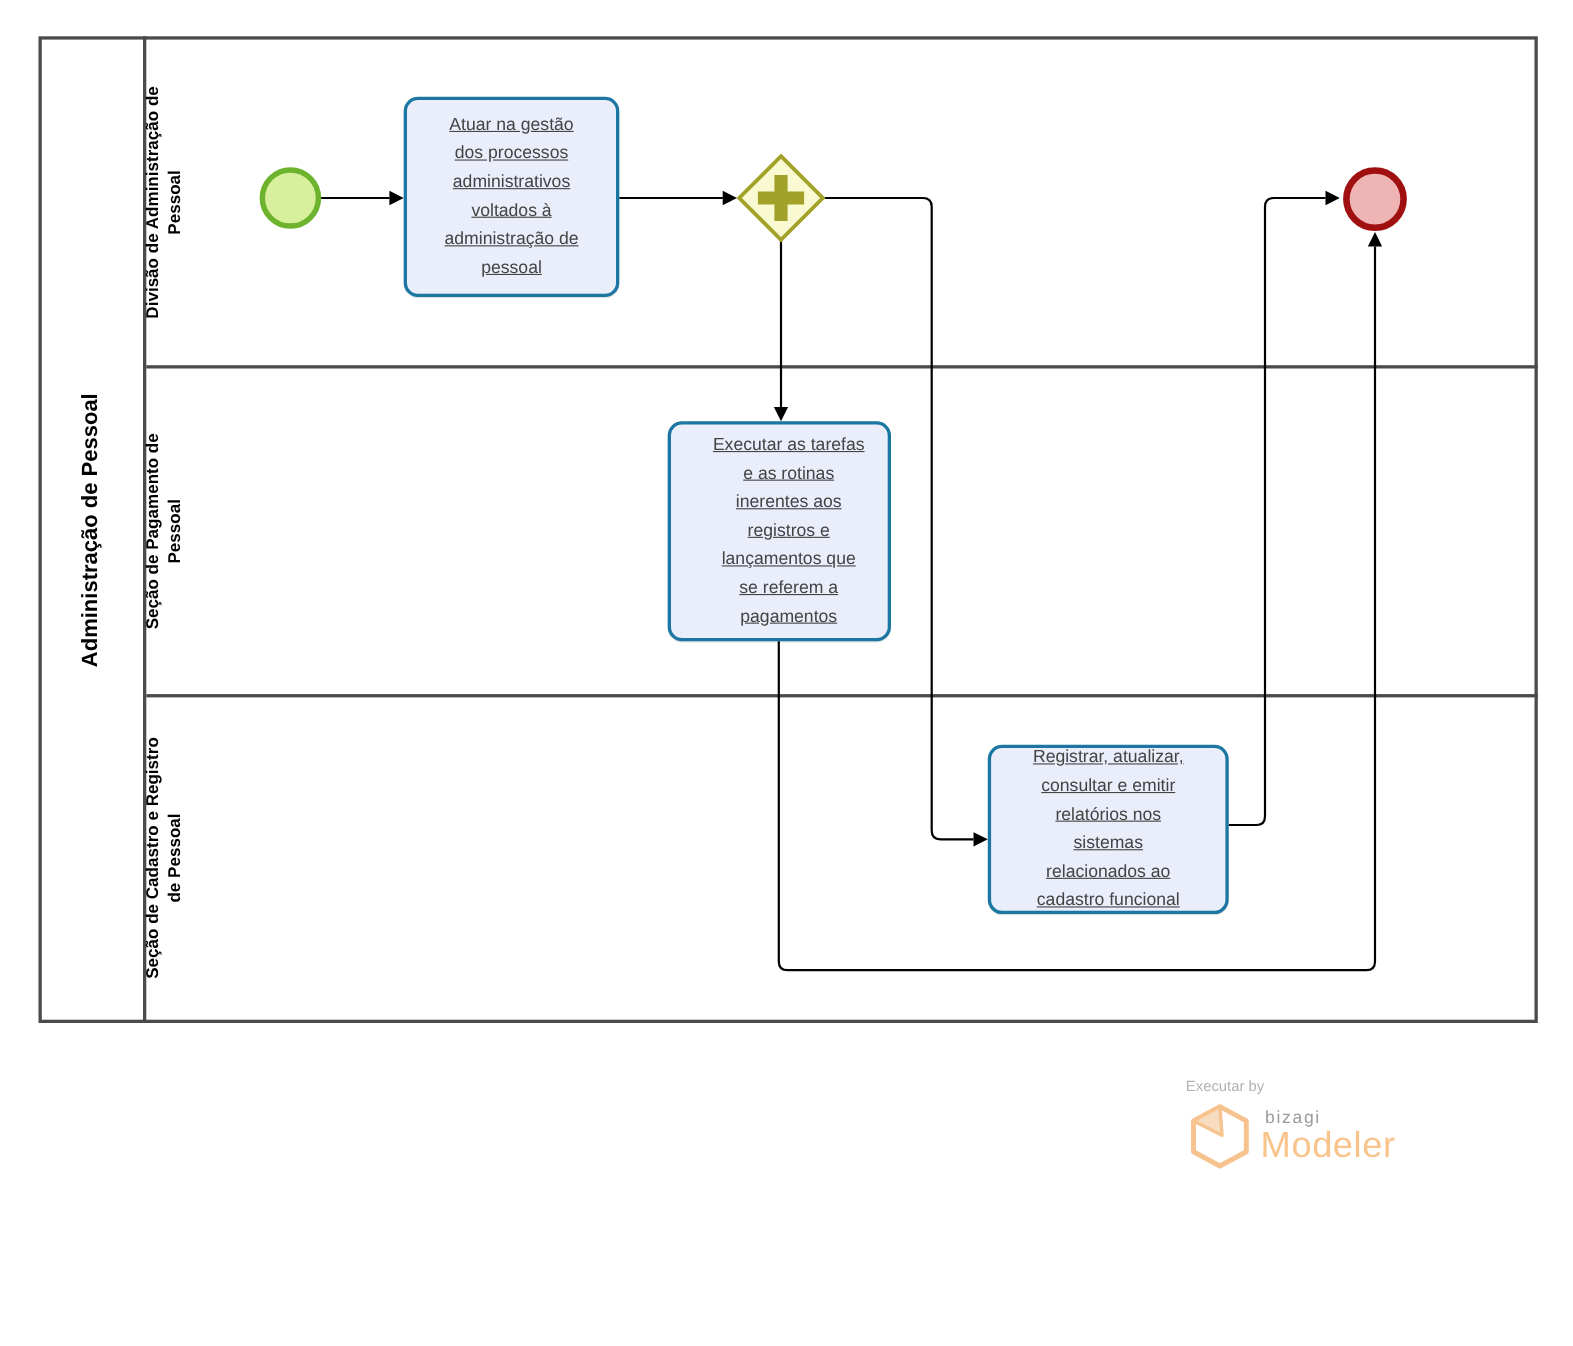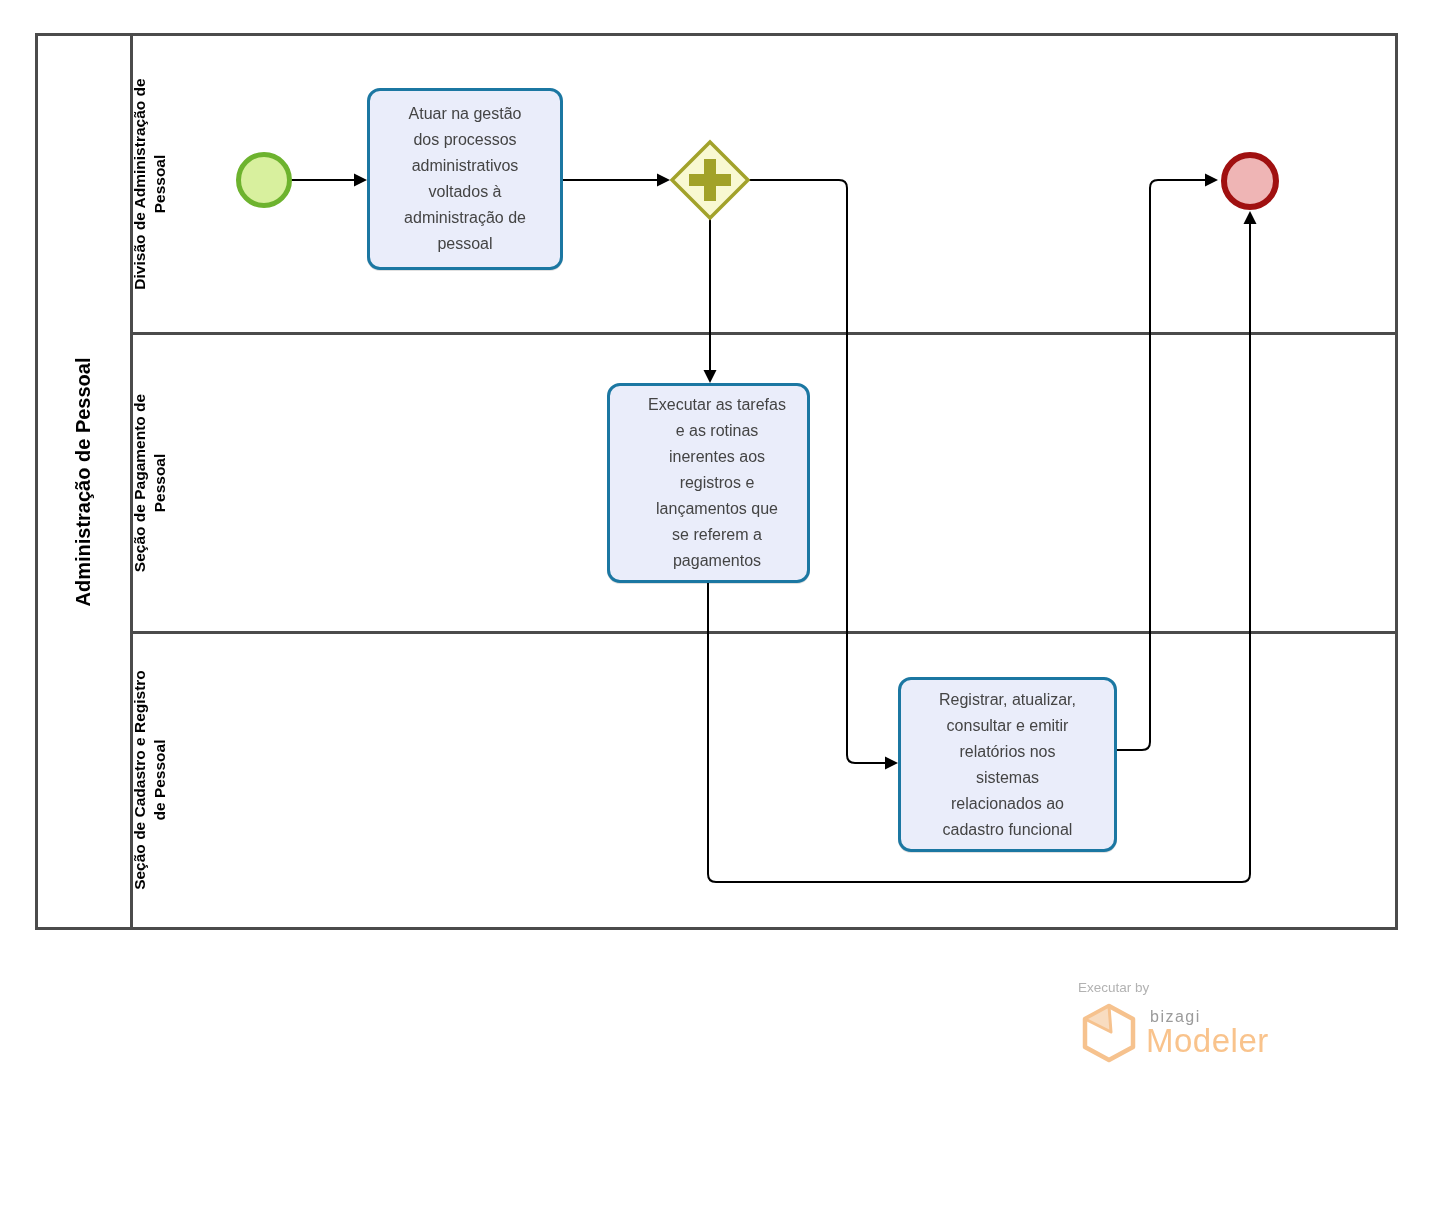--- a/index.html
+++ b/index.html
@@ -21,25 +21,25 @@
   .pool-title{left:-366px;top:466px;width:897px;height:32px;font-size:20px;line-height:26px;}
   .lane-label{width:300px;height:42px;font-size:15.5px;line-height:20px;left:0px;}
   .lane-label.l1{top:163px;}
   .lane-label.l2{top:462px;}
   .lane-label.l3{top:759px;}
   
   .task{
     position:absolute;box-sizing:border-box;border:3px solid #1b77a2;border-radius:13px;
     background:#eaedfa;color:#444444;font-size:16px;line-height:26px;
     display:flex;align-items:center;justify-content:center;text-align:center;
-    white-space:pre-line;box-shadow:0 1px 0 rgba(0,0,0,0.12);
+    white-space:pre-line;box-shadow:0 1px 0 rgba(0,0,0,0.12);text-decoration:underline;
   }
   .task.t1{left:367px;top:88px;width:196px;height:182px;}
   .task.t2{left:607px;top:383px;width:203px;height:200px;padding-left:17px;}
-  .task.t3{left:898px;top:677px;width:219px;height:175px;}
+  .task.t3{left:898px;top:677px;width:219px;height:154px;}
   .event{position:absolute;box-sizing:border-box;border-radius:50%;}
   .event.start{left:236px;top:152px;width:56px;height:56px;border:5px solid #6db32e;background:#d8f09e;}
   .event.end{left:1221px;top:152px;width:58px;height:58px;border:6px solid #a01010;background:#efb5b5;}
   .connector-layer{position:absolute;left:0;top:0;width:1430px;height:1224px;pointer-events:none;}
   
   .powered-by{position:absolute;left:1078px;top:980px;font-size:13.5px;color:#b2b2b2;}
   .bizagi-hex{position:absolute;left:1082px;top:1003px;}
   .bizagi-word{position:absolute;left:1150px;top:1008px;font-size:16px;color:#9b9b9b;letter-spacing:1.5px;}
   .modeler-word{position:absolute;left:1146px;top:1022px;font-size:33px;color:#f9c38c;letter-spacing:0.5px;}
 </style>

